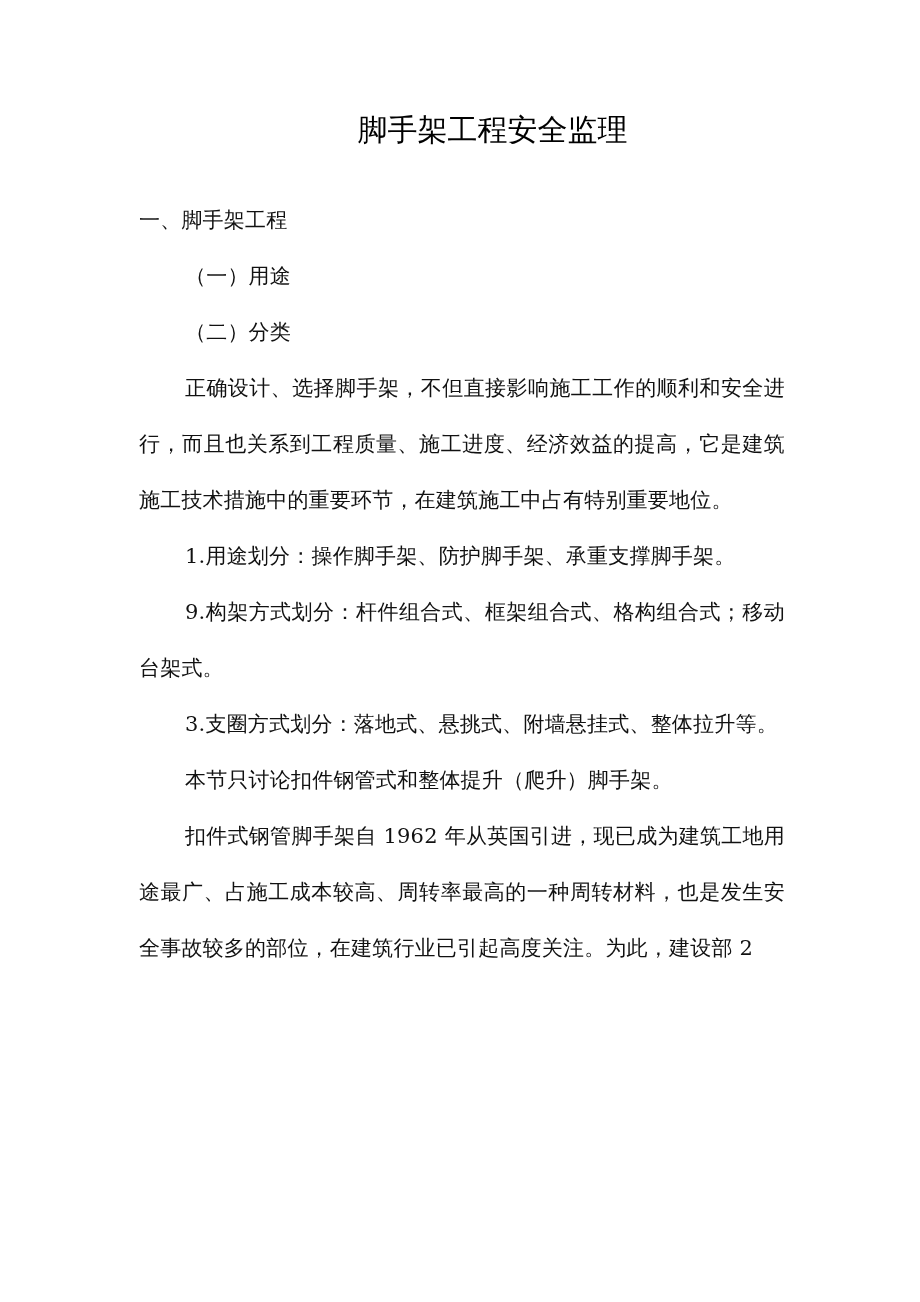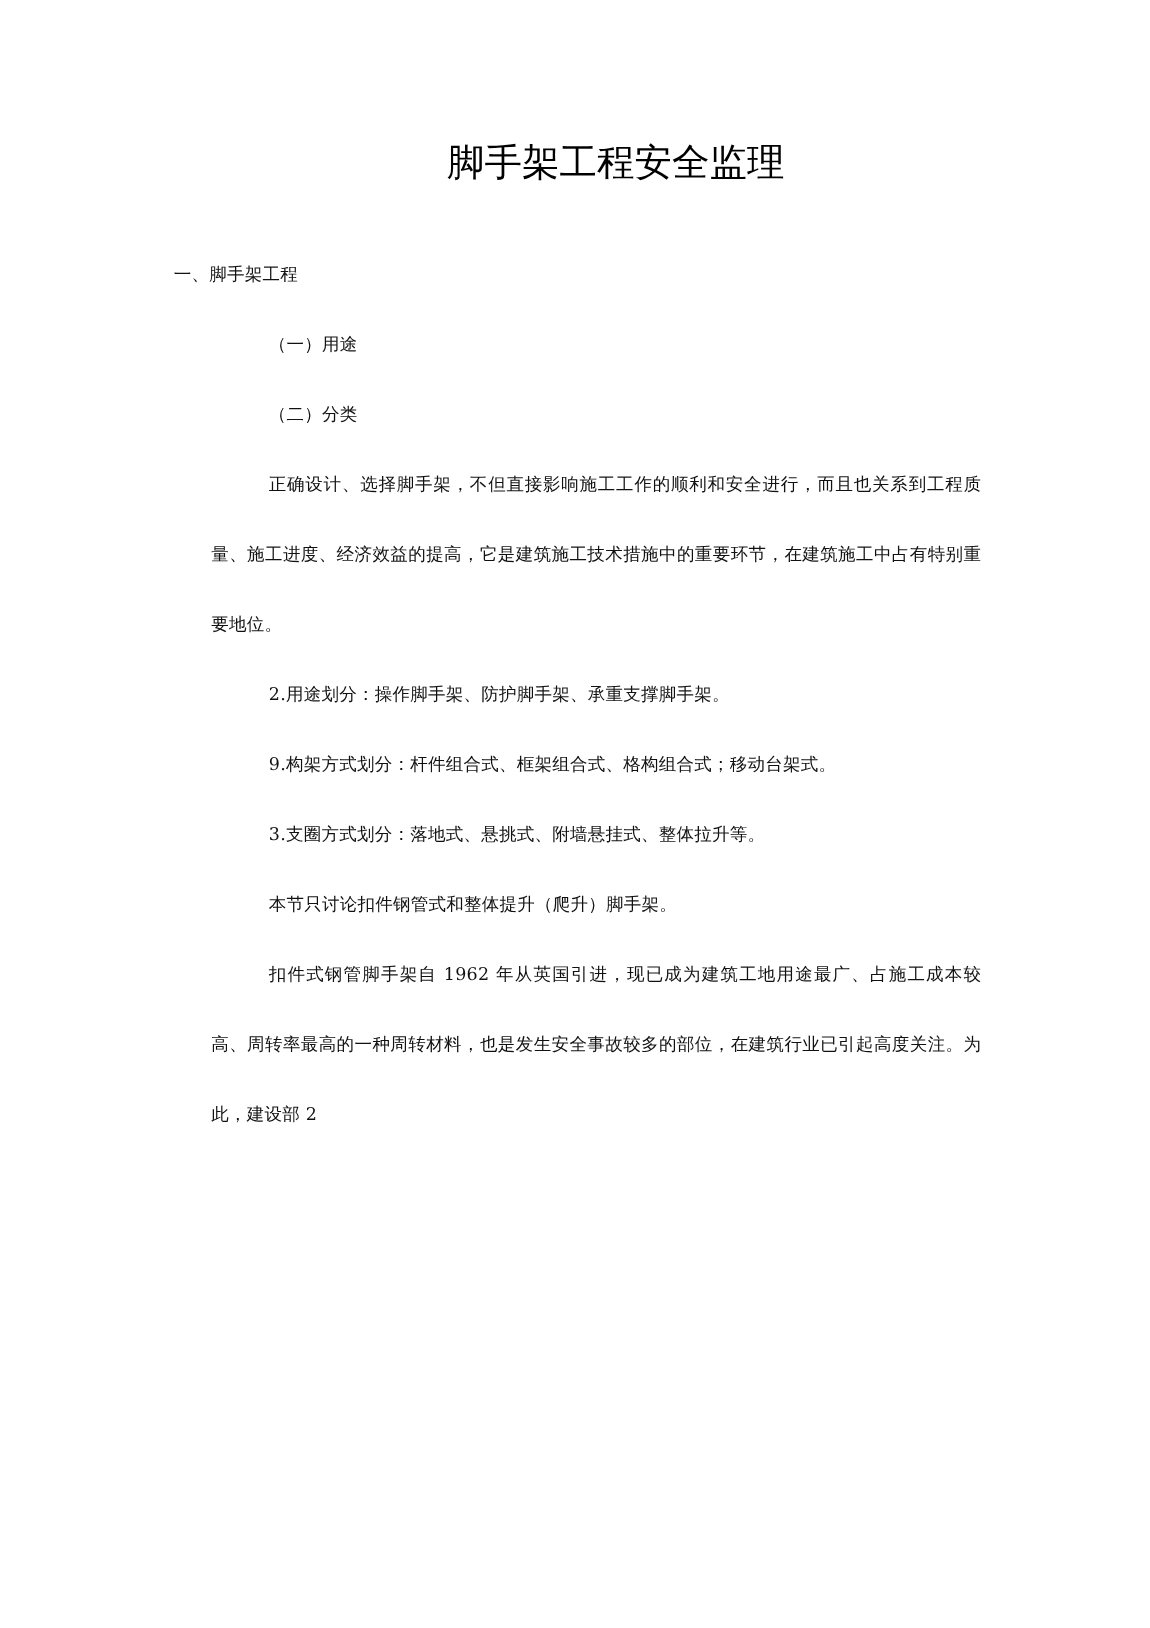--- a/index.html
+++ b/index.html
@@ -2,33 +2,33 @@
 <html><head>
 <meta charset="utf-8">
 <style>
   html, body { margin: 0; padding: 0; background: #ffffff; }
   body { width: 920px; height: 1302px; position: relative; overflow: hidden;
          font-family: "DejaVu Serif", "Liberation Serif", serif; color: #111; }
   .page { position: absolute; left: 0; top: 0; width: 920px; height: 1302px; }
   .title { position: absolute; top: 110px; left: 0; width: 985px; text-align: center;
            font-size: 30px; font-family: "DejaVu Sans", "Liberation Sans", sans-serif; color: #000; }
   .body { position: absolute; top: 192px; left: 139px; width: 646px; }
-  .p { font-size: 14px; line-height: 56px; margin: 0; text-align: justify; text-align-last: left;
+  .p { font-size: 21px; line-height: 56px; margin: 0; text-align: justify; text-align-last: left;
        letter-spacing: 0.2px; }
-  .indent { text-indent: 46px; margin-left: 30px; }
+  .indent { text-indent: 46px; }
 </style>
 </head>
 <body>
 
 <div class="page">
   <div class="title">脚手架工程安全监理</div>
   <div class="body">
     <p class="p">一、脚手架工程</p>
     <p class="p indent">（一）用途</p>
     <p class="p indent">（二）分类</p>
     <p class="p indent">正确设计、选择脚手架，不但直接影响施工工作的顺利和安全进行，而且也关系到工程质量、施工进度、经济效益的提高，它是建筑施工技术措施中的重要环节，在建筑施工中占有特别重要地位。</p>
-    <p class="p indent">2.用途划分：操作脚手架、防护脚手架、承重支撑脚手架。</p>
+    <p class="p indent">1.用途划分：操作脚手架、防护脚手架、承重支撑脚手架。</p>
     <p class="p indent">9.构架方式划分：杆件组合式、框架组合式、格构组合式；移动台架式。</p>
     <p class="p indent">3.支圈方式划分：落地式、悬挑式、附墙悬挂式、整体拉升等。</p>
     <p class="p indent">本节只讨论扣件钢管式和整体提升（爬升）脚手架。</p>
     <p class="p indent">扣件式钢管脚手架自 1962 年从英国引进，现已成为建筑工地用途最广、占施工成本较高、周转率最高的一种周转材料，也是发生安全事故较多的部位，在建筑行业已引起高度关注。为此，建设部 2</p>
   </div>
 </div>
 
 </body></html>

